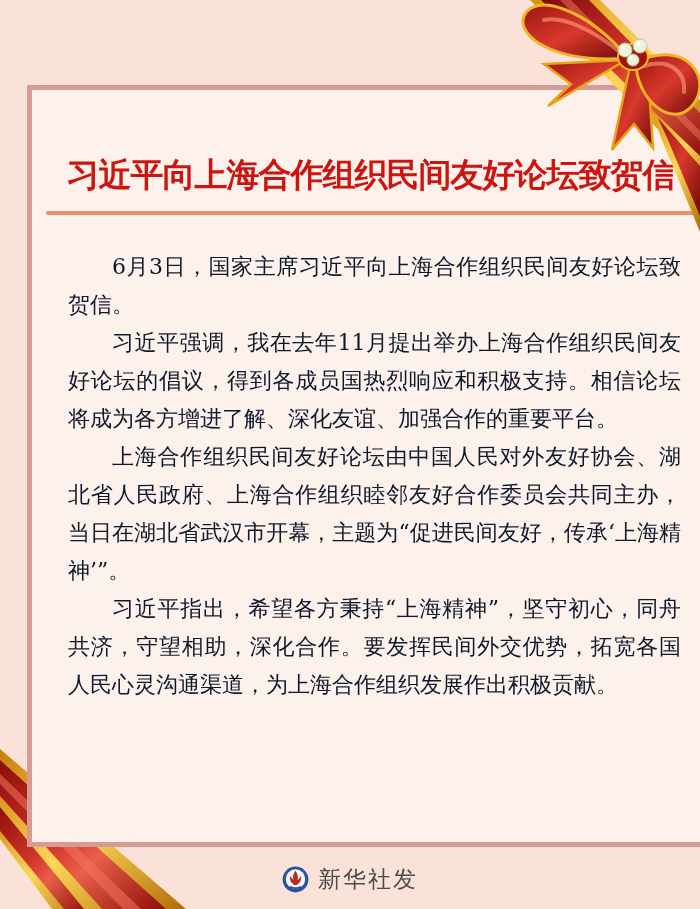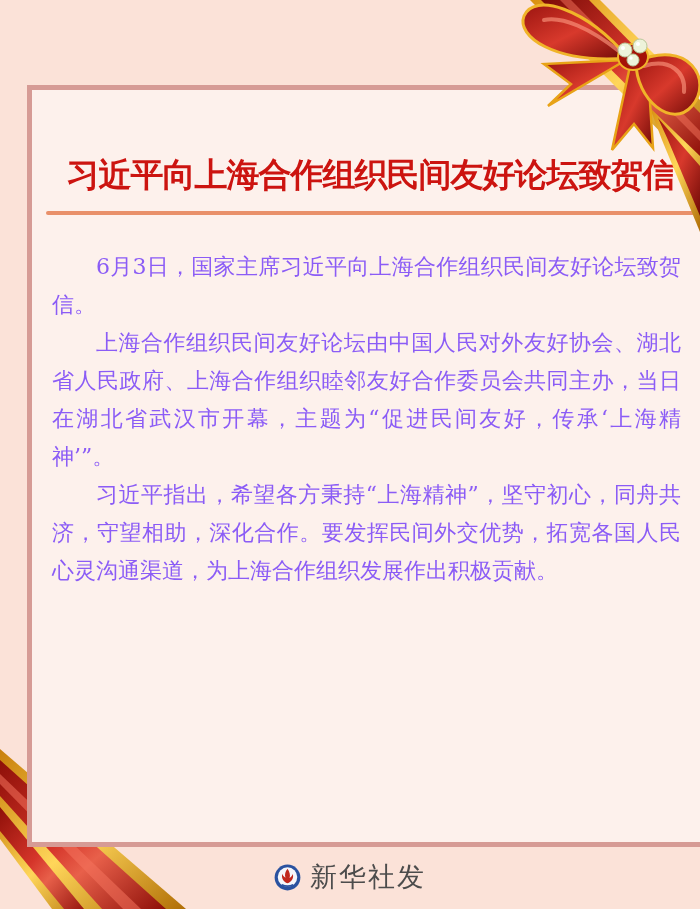--- a/index.html
+++ b/index.html
@@ -26,38 +26,38 @@
     color:#cc1410;
     line-height:1.25;
   }
   .title-underline {
     height:4px;
     background:#e9906a;
     margin:16px 14px 0 14px;
     border-radius:2px;
   }
   .article {
-    margin:33px 28px 0 20px;
+    margin:33px 28px 0 36px;
     font-size:22px;
     line-height:38px;
     text-align:justify;
-    color:#8b5cf6;
+    color:#0f172a;
   }
   .article p { text-indent:2em; }
   .footer {
     position:absolute;
     left:0; bottom:14px;
     width:100%;
     display:flex;
     align-items:center;
     justify-content:center;
     gap:9px;
   }
   .footer .credit {
-    font-size:27px;
+    font-size:23px;
     color:#4c4c4c;
     font-family:"DejaVu Sans","Liberation Sans",sans-serif;
     letter-spacing:2px;
   }
   .deco { position:absolute; pointer-events:none; }
   .deco.top-right { top:0; right:0; width:222px; height:238px; }
   .deco.bottom-left { left:0; bottom:0; width:188px; height:166px; }
 </style>
 </head>
 <body>
@@ -83,20 +83,21 @@
   <polygon points="0,6 186,166 84,166 0,64" fill="url(#goldA)"></polygon>
   <polygon points="0,17 166,166 102,166 0,53" fill="url(#redA)"></polygon>
   <polygon points="0,31 141,166 123,166 0,41" fill="#f4735c" opacity="0.55"></polygon>
 </svg>
 
 <div class="panel">
   <div class="title">习近平向上海合作组织民间友好论坛致贺信</div>
   <div class="title-underline"></div>
   <div class="article">
     <p>6月3日，国家主席习近平向上海合作组织民间友好论坛致贺信。</p>
+    <p>习近平强调，我在去年11月提出举办上海合作组织民间友好论坛的倡议，得到各成员国热烈响应和积极支持。相信论坛将成为各方增进了解、深化友谊、加强合作的重要平台。</p>
     <p>上海合作组织民间友好论坛由中国人民对外友好协会、湖北省人民政府、上海合作组织睦邻友好合作委员会共同主办，当日在湖北省武汉市开幕，主题为“促进民间友好，传承‘上海精神’”。</p>
     <p>习近平指出，希望各方秉持“上海精神”，坚守初心，同舟共济，守望相助，深化合作。要发挥民间外交优势，拓宽各国人民心灵沟通渠道，为上海合作组织发展作出积极贡献。</p>
   </div>
 </div>
 
 <svg class="deco top-right" viewBox="0 0 222 238">
   <defs>
     <linearGradient id="redB" x1="0" y1="0" x2="1" y2="1">
       <stop offset="0" stop-color="#7c0c07"></stop>
       <stop offset="0.45" stop-color="#d5352a"></stop>

